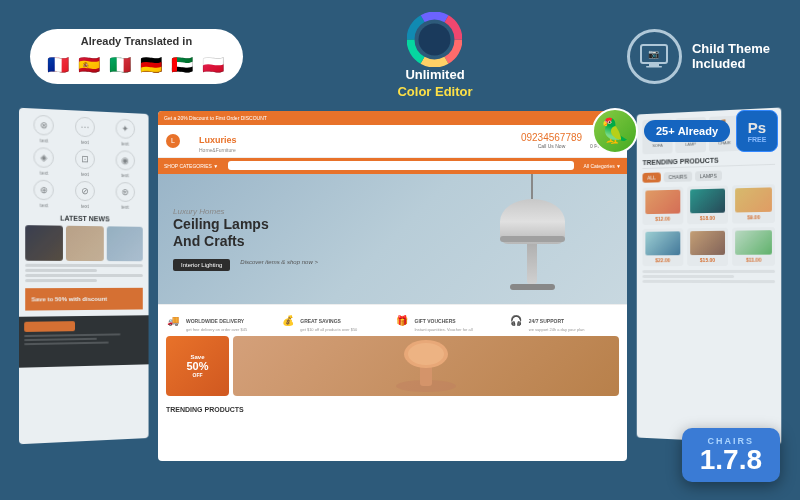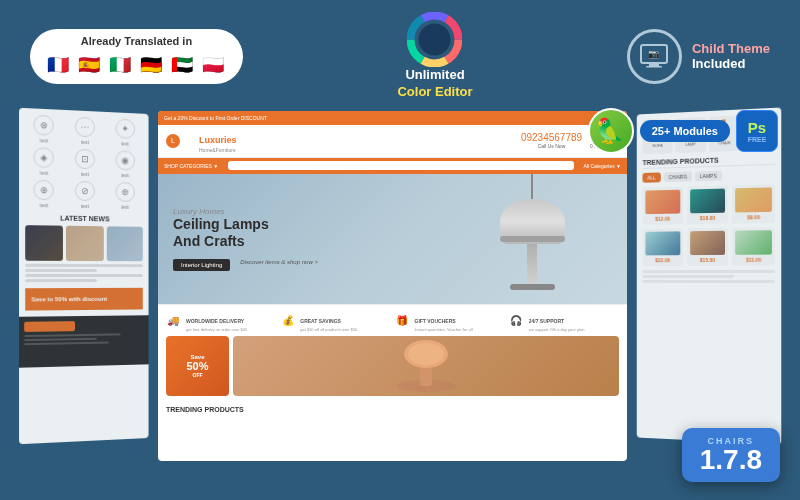--- a/index.html
+++ b/index.html
@@ -573,35 +573,35 @@
   <div class="child-theme-badge">
     <div class="badge-icon">
       <svg width="30" height="30" viewBox="0 0 30 30">
         <rect x="2" y="4" width="26" height="18" rx="2" fill="none" stroke="#b0c8d8" stroke-width="2"></rect>
         <rect x="10" y="22" width="10" height="3" fill="#b0c8d8"></rect>
         <rect x="7" y="25" width="16" height="1.5" rx="0.75" fill="#b0c8d8"></rect>
         <text x="15" y="16" text-anchor="middle" font-size="9" fill="#b0c8d8">📷</text>
       </svg>
     </div>
     <div>
-      <span style="font-size:13px; font-weight:700; color:#fca5a5; display:block;">Child Theme</span>
+      <span style="font-size:13px; font-weight:700; color:#ffffff; display:block;">Child Theme</span>
       <span style="font-size:13px; font-weight:700; color:white; display:block;">Included</span>
     </div>
   </div>
 </div>
 
 <div style="position:absolute; right:22px; top:108px; display:flex; flex-direction:column; align-items:flex-end; gap:4px; z-index:20;">
   <div style="display:flex; align-items:center; gap:6px;">
     <div style="width:46px; height:46px; border-radius:50%; background:linear-gradient(135deg,#88cc44,#44aa22); display:flex; align-items:center; justify-content:center; font-size:24px; border:2px solid white;">🦜</div>
     <div style="background:#1565c0; color:white; font-size:11px; font-weight:700; padding:5px 12px; border-radius:20px; display:flex; align-items:center; gap:3px;">
       <span>25+</span>
-      <span>Modules</span>
+      <span>Already</span>
     </div>
     <div style="background:#1565c0; width:42px; height:42px; border-radius:8px; display:flex; flex-direction:column; align-items:center; justify-content:center; border:1px solid #3388ff;">
-      <span style="font-size:15px; font-weight:900; color:#bef264;">Ps</span>
+      <span style="font-size:15px; font-weight:900; color:#e5e5e5;">Ps</span>
       <span style="font-size:7px; font-weight:700; color:#88bbff;">FREE</span>
     </div>
   </div>
 </div>
 
 <div class="main-content">
 
   <div class="left-panel">
     <div class="left-panel-inner">
 

